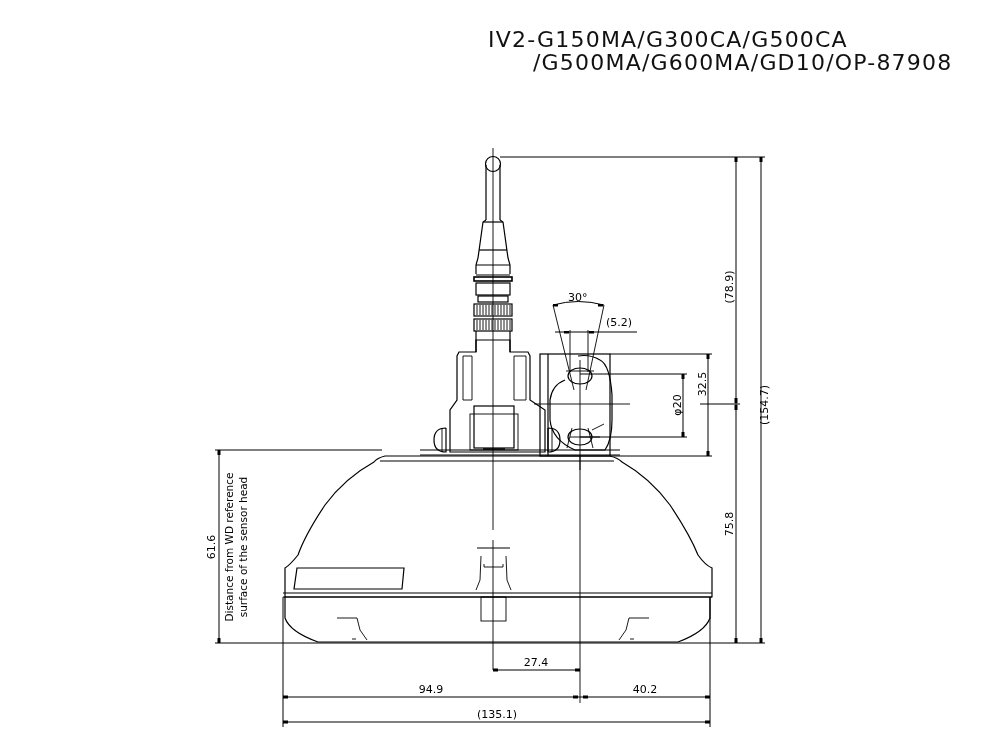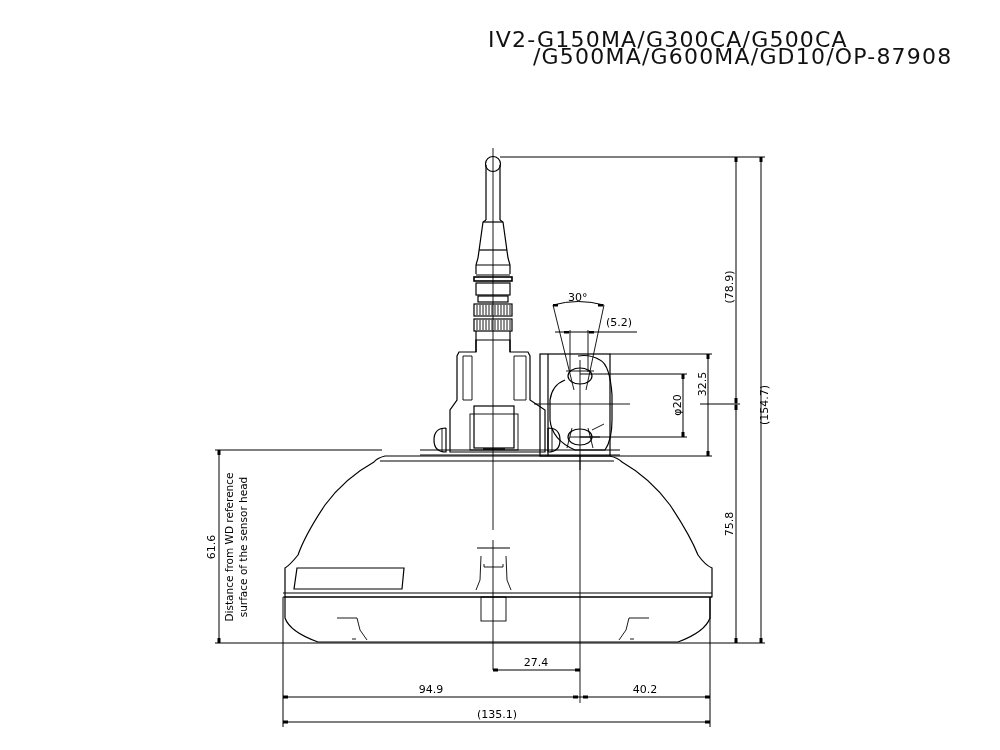--- a/index.html
+++ b/index.html
@@ -1,19 +1,19 @@
 <!DOCTYPE html>
 <html><head>
   <meta charset="utf-8">
   <style>
     html, body { margin: 0; padding: 0; background: #ffffff; }
     body { width: 1000px; height: 750px; position: relative; overflow: hidden; font-family: "DejaVu Sans", sans-serif; }
     .title { position: absolute; left: 488px; color: #111; font-family: "DejaVu Sans", sans-serif; font-size: 22px; letter-spacing: 1.2px; font-weight: normal; white-space: pre; }
     #title-1 { top: 27px; }
-    #title-2 { top: 44px; left: 533px; }
+    #title-2 { top: 50px; left: 533px; }
     svg { position: absolute; left: 0; top: 0; }
     .ln { stroke: #000; stroke-width: 1.2; fill: none; }
     .thin { stroke: #000; stroke-width: 0.9; fill: none; }
     .thick { stroke: #000; stroke-width: 1.6; fill: none; }
     .dim { stroke: #000; stroke-width: 1; fill: none; }
     .arrow { fill: #000; }
     .dtext { font-family: "DejaVu Sans", sans-serif; font-size: 11px; fill: #000; }
     .note { font-family: "DejaVu Sans", sans-serif; font-size: 10.5px; fill: #000; }
   </style>
 </head>

